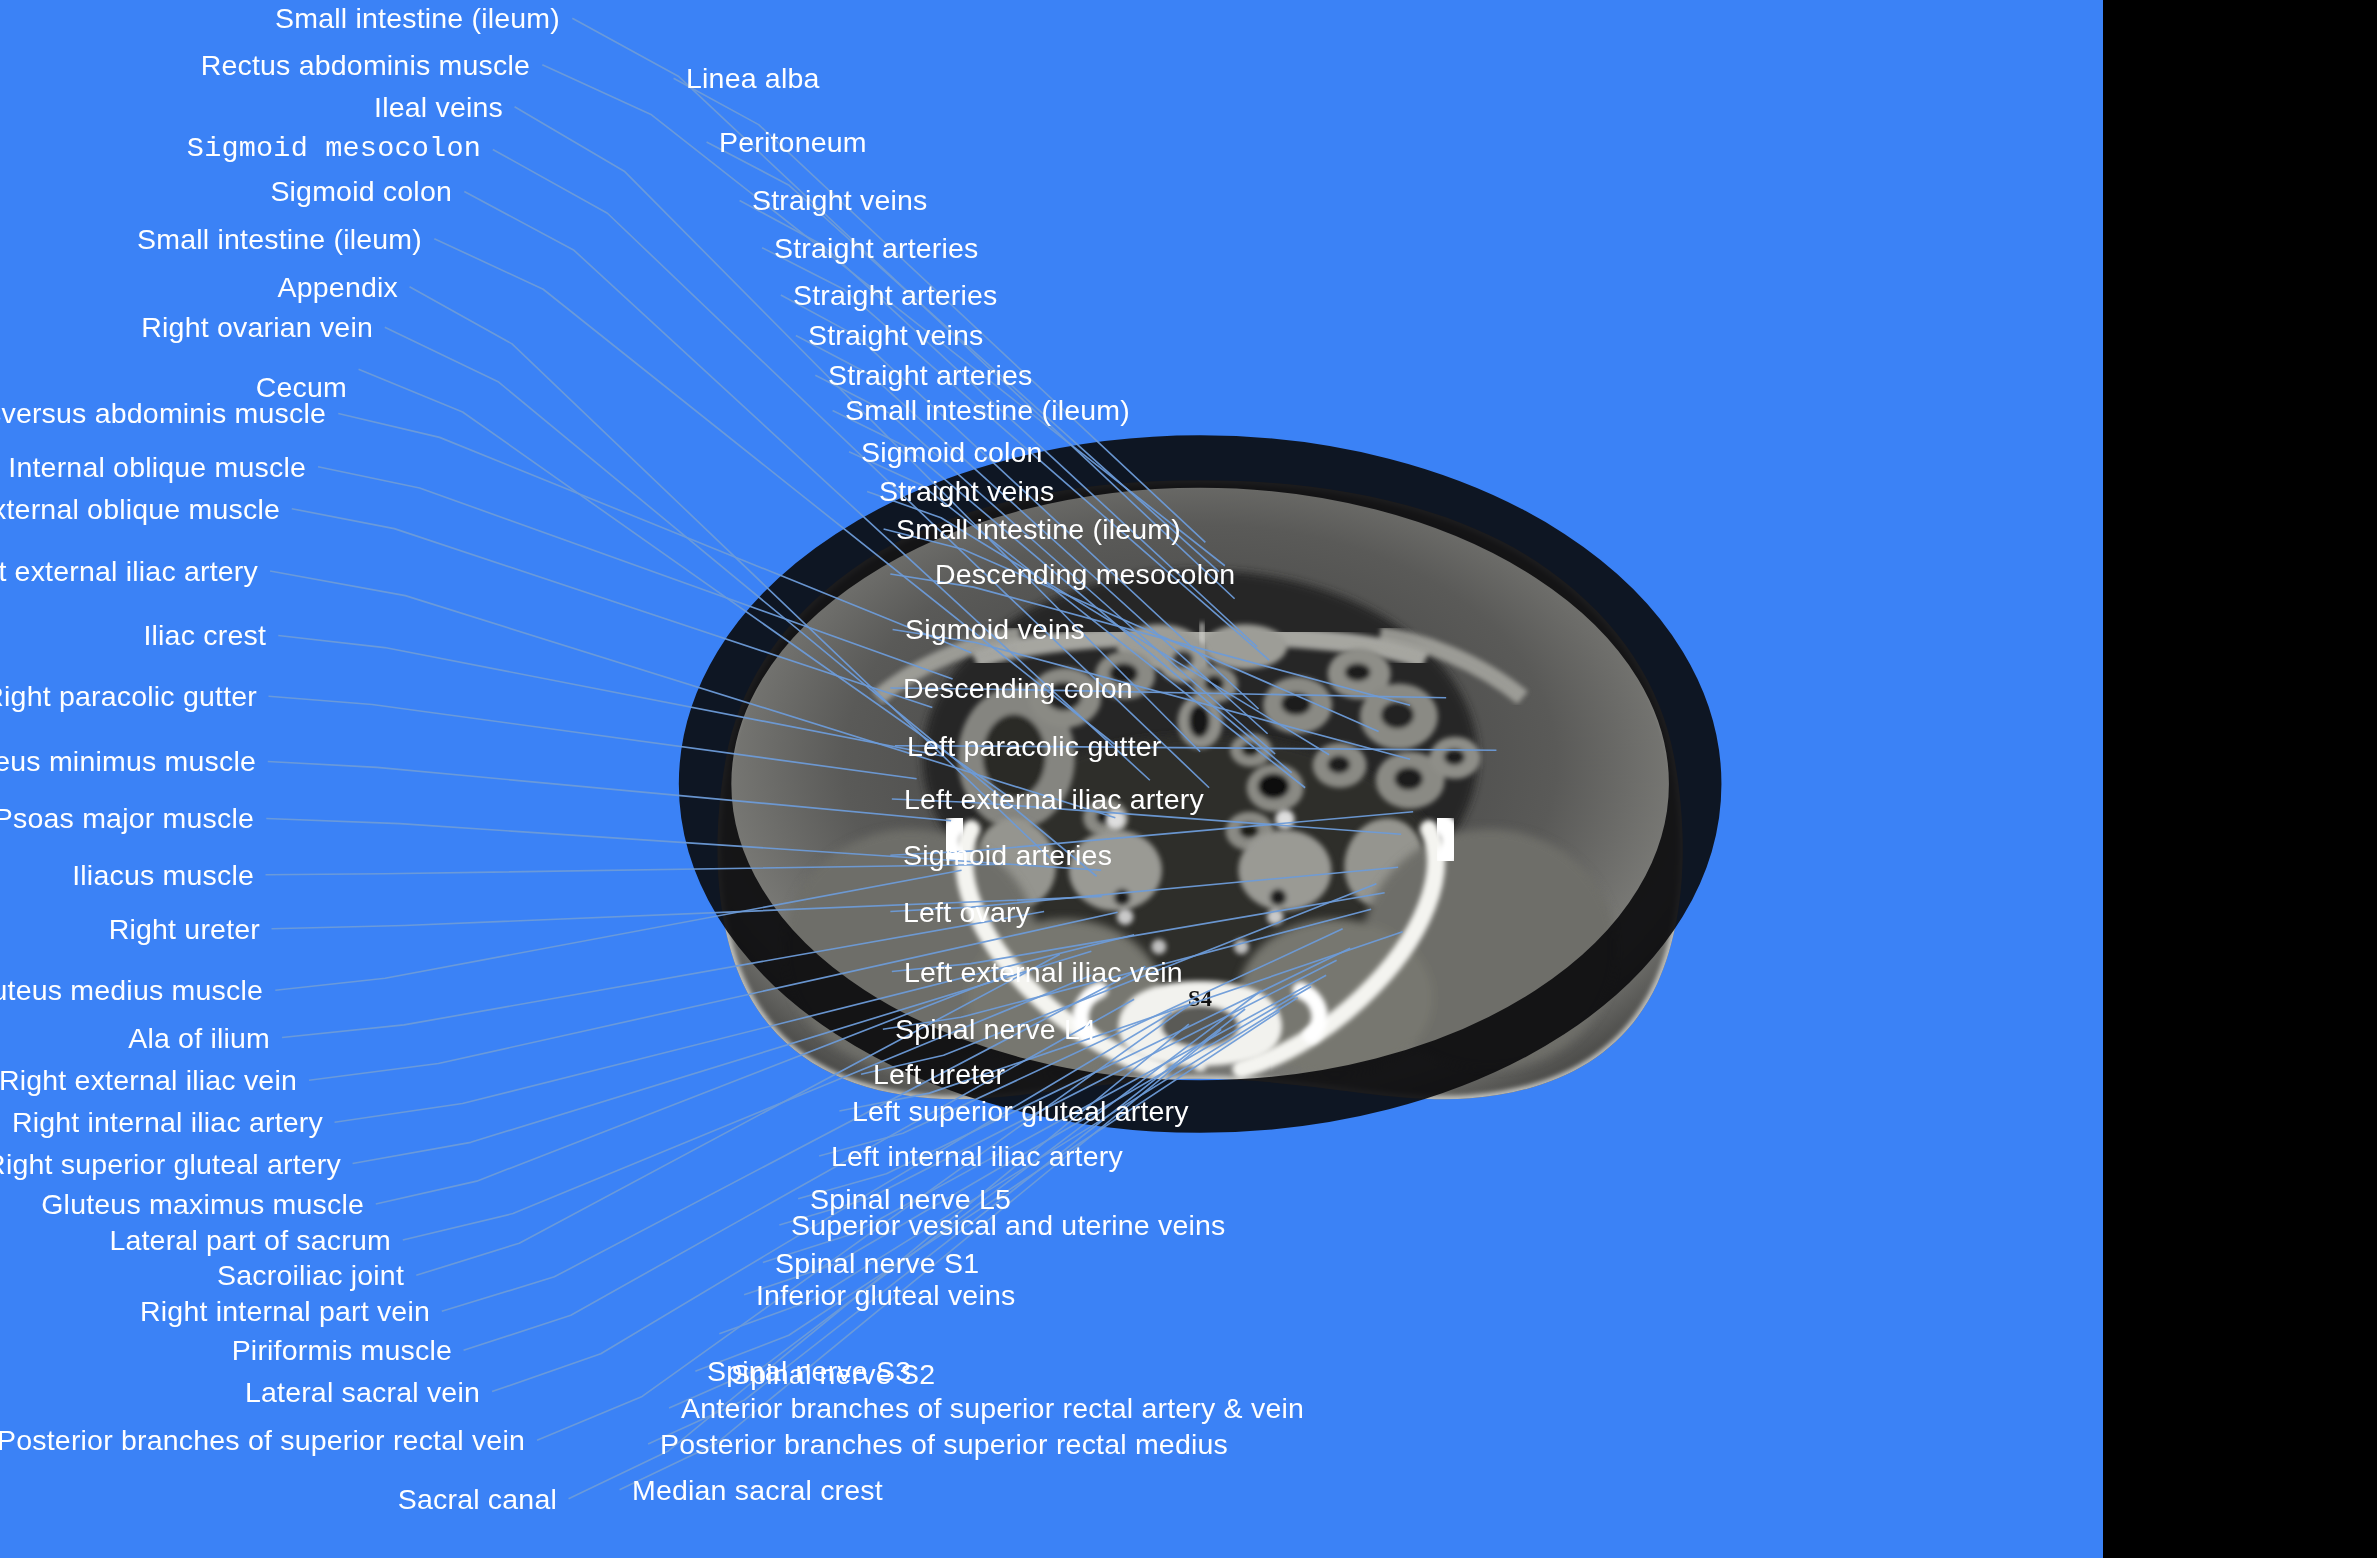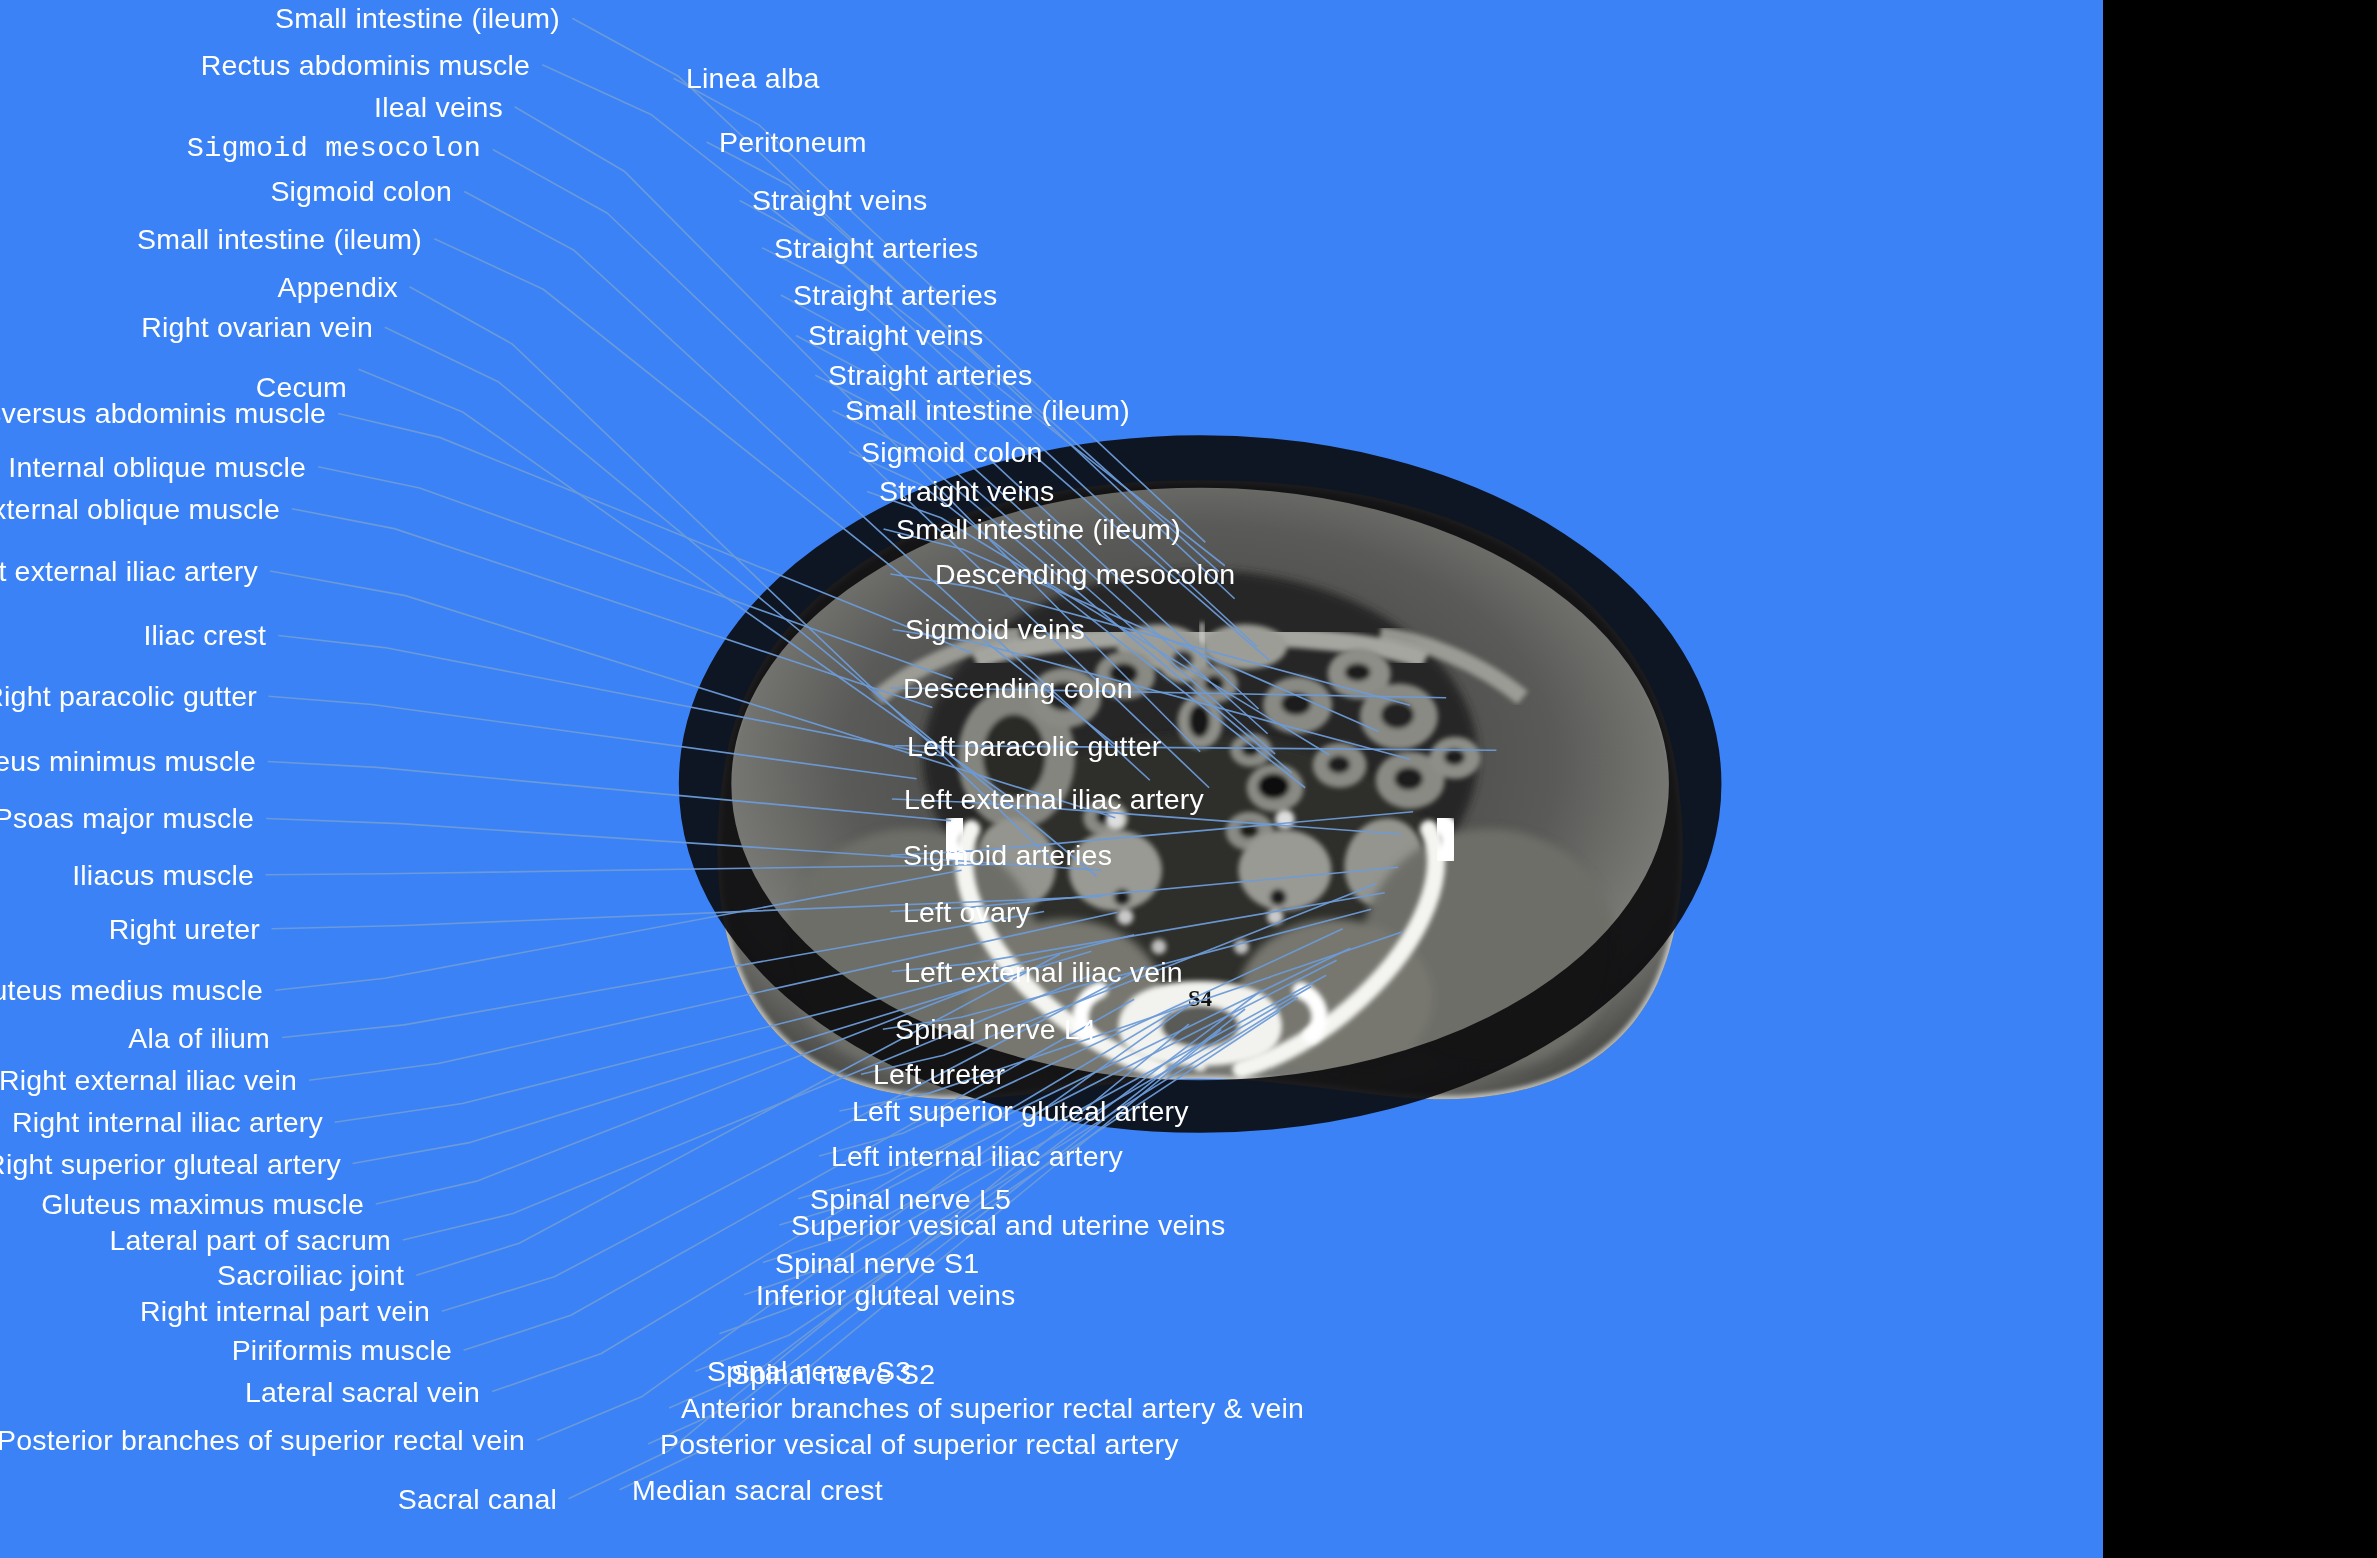--- a/index.html
+++ b/index.html
@@ -311,18 +311,18 @@
       <div class="lbl l" style="left: 873px; top: 1074px;">Left ureter</div>
       <div class="lbl l" style="left: 852px; top: 1111px;">Left superior gluteal artery</div>
       <div class="lbl l" style="left: 831px; top: 1156px;">Left internal iliac artery</div>
       <div class="lbl l" style="left: 810px; top: 1199px;">Spinal nerve L5</div>
       <div class="lbl l" style="left: 791px; top: 1225px;">Superior vesical and uterine veins</div>
       <div class="lbl l" style="left: 775px; top: 1263px;">Spinal nerve S1</div>
       <div class="lbl l" style="left: 756px; top: 1295px;">Inferior gluteal veins</div>
       <div class="lbl l" style="left: 731px; top: 1334px; margin-top: 40px;">Spinal nerve S2</div>
       <div class="lbl l" style="left: 707px; top: 1371px;">Spinal nerve S3</div>
       <div class="lbl l" style="left: 681px; top: 1408px;">Anterior branches of superior rectal artery &amp; vein</div>
-      <div class="lbl l" style="left: 660px; top: 1444px;">Posterior vesical of superior rectal artery</div>
+      <div class="lbl l" style="left: 660px; top: 1444px;">Posterior branches of superior rectal medius</div>
       <div class="lbl l" style="left: 632px; top: 1490px;">Median sacral crest</div>
     </div>
 
 </div>
 
 
 </body></html>

